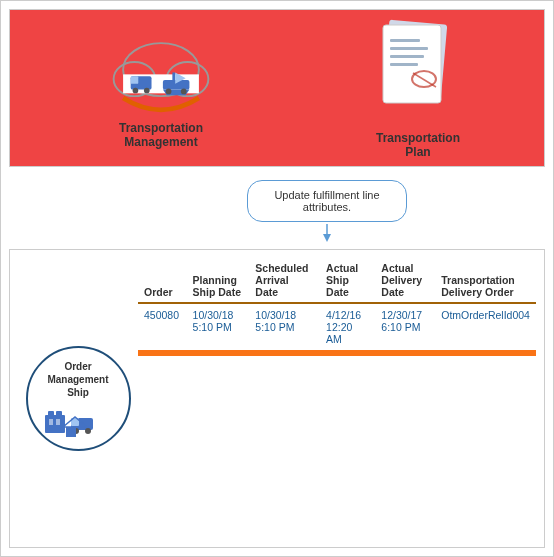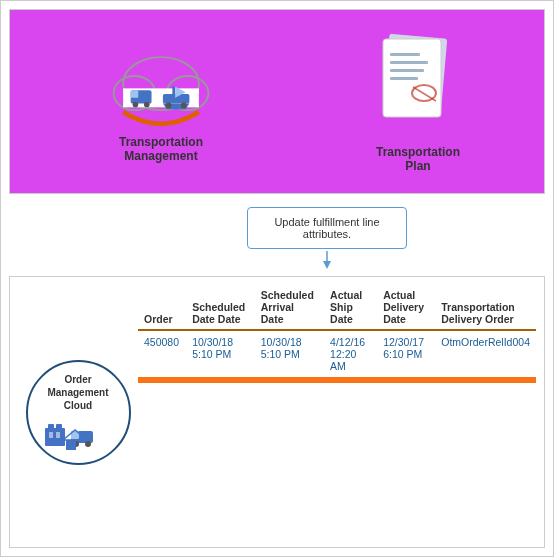--- a/index.html
+++ b/index.html
@@ -21,22 +21,22 @@
 
     
     .top-section {
       border: 1px solid #ccc;
       margin: 8px;
       padding: 10px;
       flex: 0 0 auto;
       display: flex;
       align-items: center;
       justify-content: space-around;
-      height: 185px;
-      background: #d946ef;
+      height: 158px;
+      background: #ef4444;
     }
 
     
     .tm-icon {
       display: flex;
       flex-direction: column;
       align-items: center;
       width: 180px;
     }
 
@@ -73,21 +73,21 @@
     .middle-section {
       display: flex;
       justify-content: center;
       align-items: center;
       padding: 5px 8px;
       position: relative;
     }
 
     .callout-box {
       border: 1px solid #5b9bd5;
-      border-radius: 4px;
+      border-radius: 15px;
       padding: 8px 12px;
       font-size: 11px;
       color: #333;
       background: #fff;
       position: relative;
       max-width: 160px;
       text-align: center;
     }
 
     
@@ -243,21 +243,21 @@
   </div>
 
   <div class="bottom-section">
     <div class="bottom-content">
 
       <div class="omc-circle-area">
         <div class="omc-circle">
           <div class="omc-label">
             <span>Order</span><br>
             <span>Management</span><br>
-            <span>Cloud</span>
+            <span>Ship</span>
           </div>
 
           <svg width="70" height="35" viewBox="0 0 70 35" style="margin-top:4px;">
 
             <rect x="2" y="12" width="20" height="18" rx="1" fill="#4472c4"></rect>
             <rect x="5" y="8" width="6" height="6" rx="1" fill="#4472c4"></rect>
             <rect x="13" y="8" width="6" height="6" rx="1" fill="#4472c4"></rect>
             <rect x="6" y="16" width="4" height="6" fill="#fff" opacity="0.5"></rect>
             <rect x="13" y="16" width="4" height="6" fill="#fff" opacity="0.5"></rect>
 
@@ -270,21 +270,21 @@
             <rect x="18" y="24" width="10" height="10" fill="#4472c4" transform="translate(5,0)"></rect>
           </svg>
         </div>
       </div>
 
       <div class="table-area">
         <table>
           <thead>
             <tr>
               <th class="col-order">Order</th>
-              <th class="col-ssd">Scheduled Date Date</th>
+              <th class="col-ssd">Planning Ship Date</th>
               <th class="col-sad">Scheduled Arrival Date</th>
               <th class="col-asd">Actual Ship Date</th>
               <th class="col-add">Actual Delivery Date</th>
               <th class="col-tpo">Transportation Delivery Order</th>
             </tr>
           </thead>
           <tbody>
             <tr>
               <td>450080</td>
               <td>10/30/18 5:10 PM</td>

